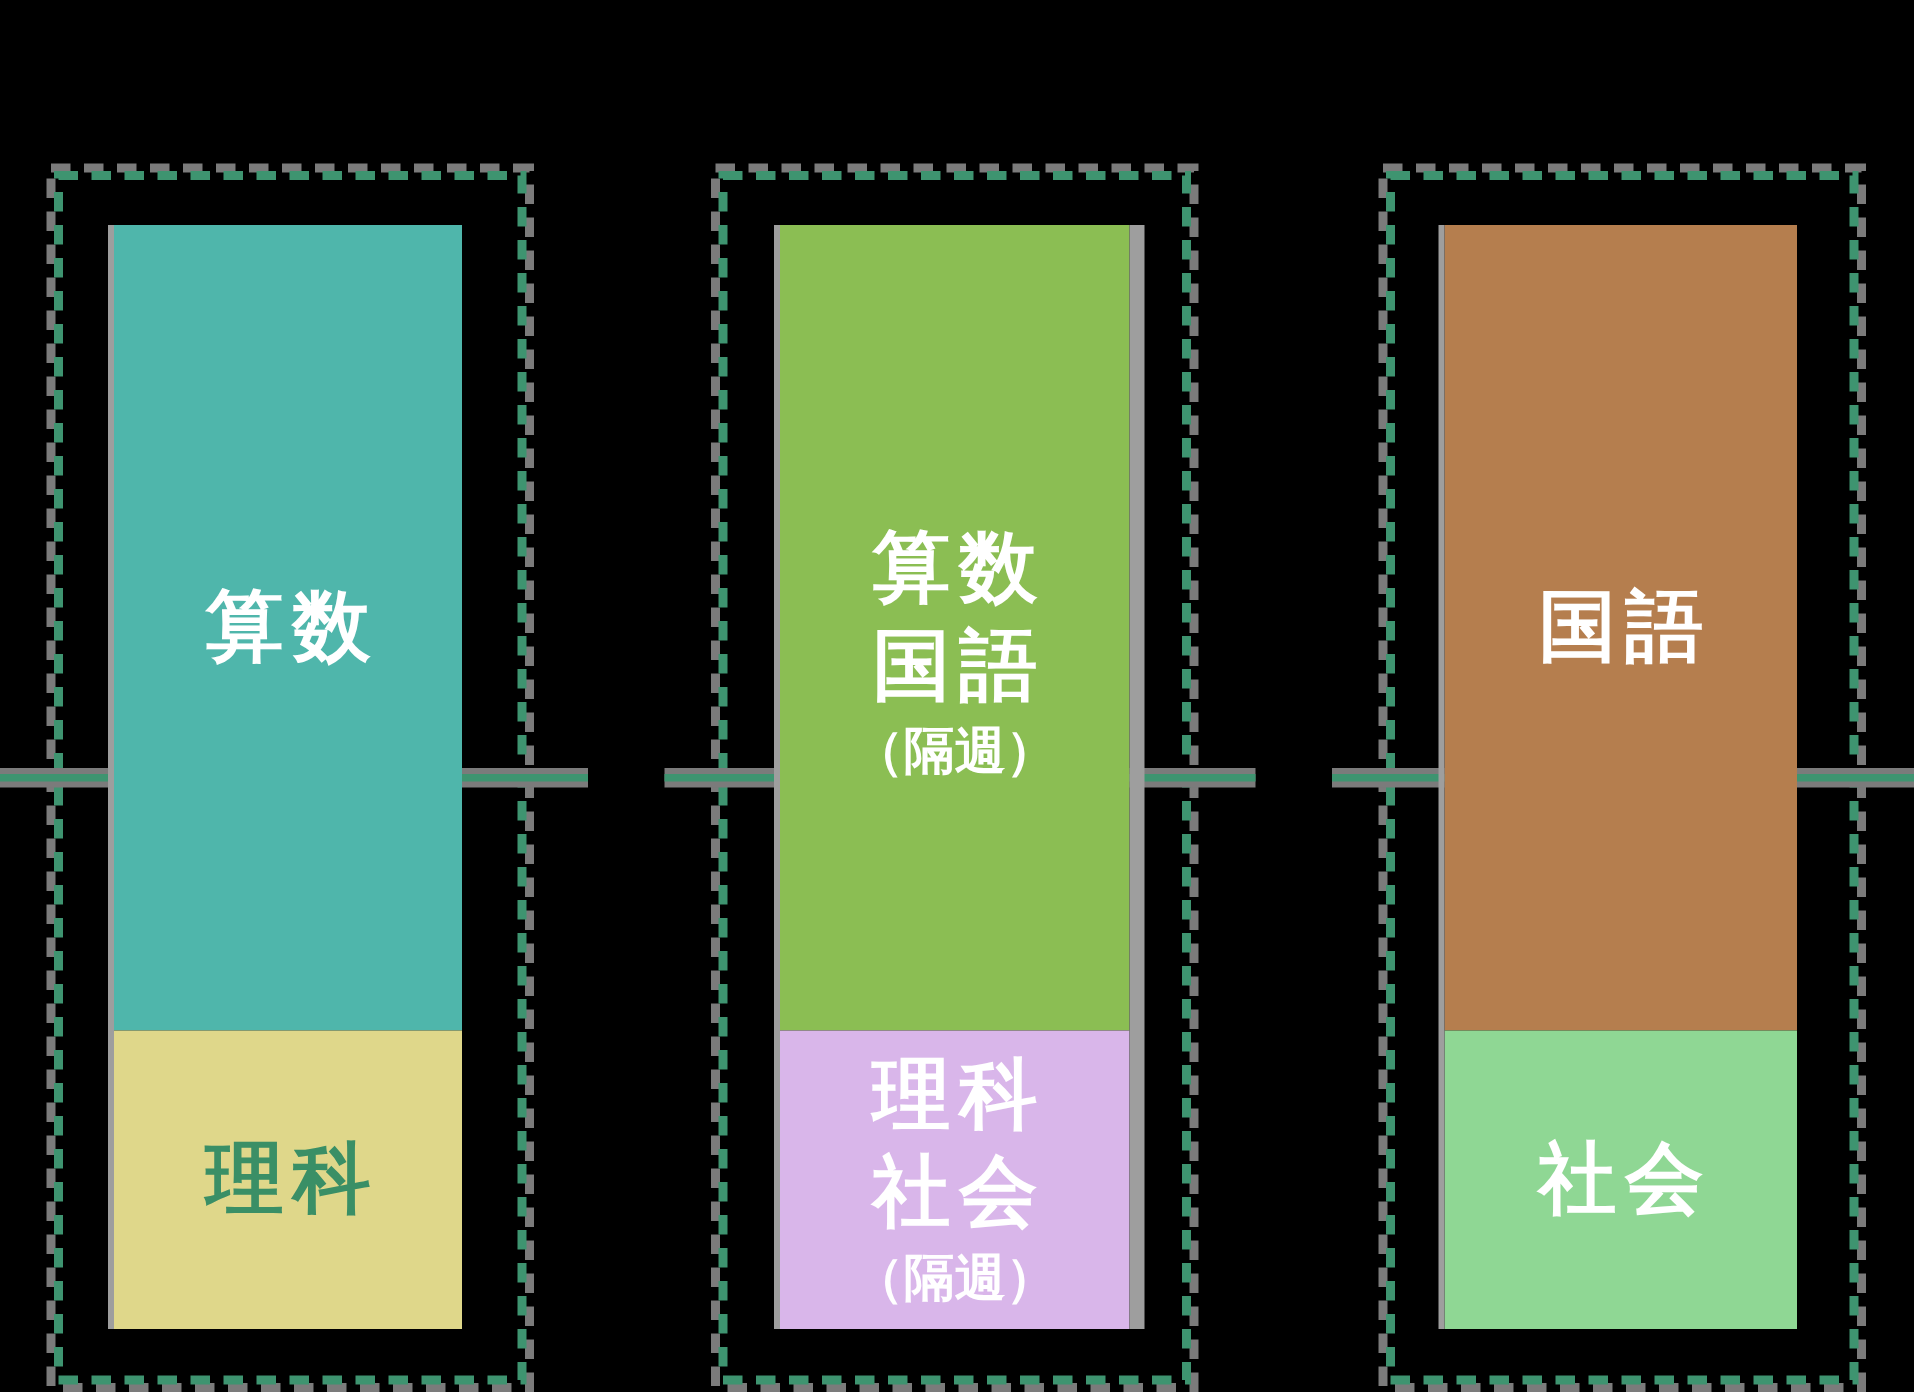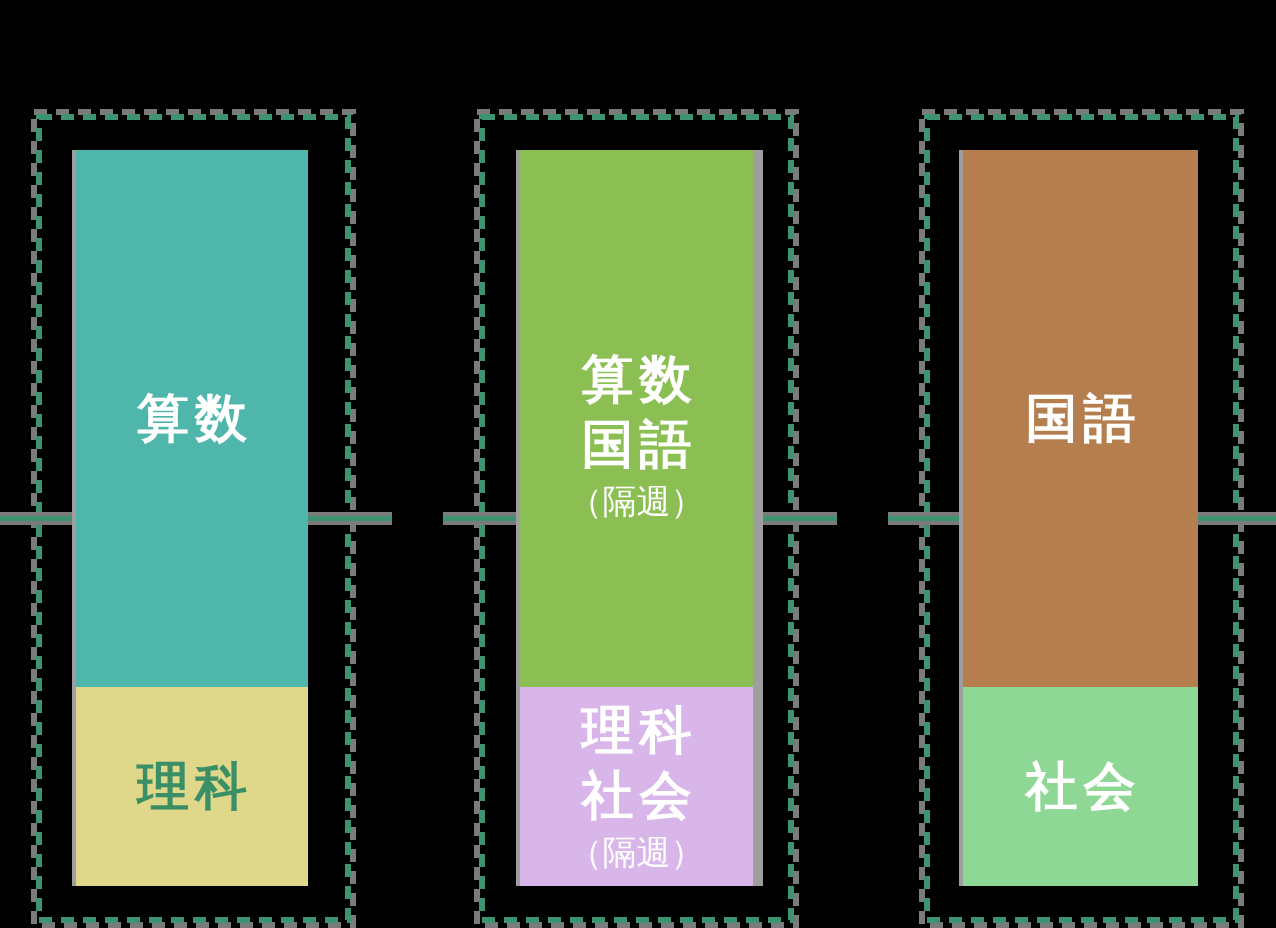--- a/index.html
+++ b/index.html
@@ -12,21 +12,21 @@
   .bar.b1{left:76px;width:232px;}
   .bar.b2{left:520px;width:233px;}
   .bar.b3{left:963px;width:235px;}
   .edge{position:absolute;top:0;bottom:0;}
   .edge.left{left:-4px;width:4px;}
   .edge.right{right:-10px;width:10px;}
   .seg{width:100%;display:flex;align-items:center;justify-content:center;overflow:hidden;}
   .label{text-align:center;}
   .label.shift-down{margin-top:34px;}
   .main{font-size:52px;font-weight:700;line-height:65px;letter-spacing:6px;text-indent:6px;white-space:nowrap;}
-  .note{font-size:34px;font-weight:400;line-height:44px;letter-spacing:0;text-indent:0;margin-top:2px;white-space:nowrap;text-align:right;}
+  .note{font-size:34px;font-weight:700;line-height:44px;letter-spacing:0;text-indent:0;margin-top:2px;white-space:nowrap;text-align:right;}
 </style>
 </head>
 <body style="background: rgb(0, 0, 0);">
 
 <div class="canvas">
 
   <svg class="decor" viewBox="0 0 1276 928" xmlns="http://www.w3.org/2000/svg">
 
     <rect x="34" y="112" width="319" height="813" fill="none" stroke-width="6" stroke-dasharray="13 9" stroke="#7B7B7B"></rect>
     <rect x="39" y="117" width="309" height="803" fill="none" stroke-width="6" stroke-dasharray="13 9" stroke="#3E9470"></rect>

